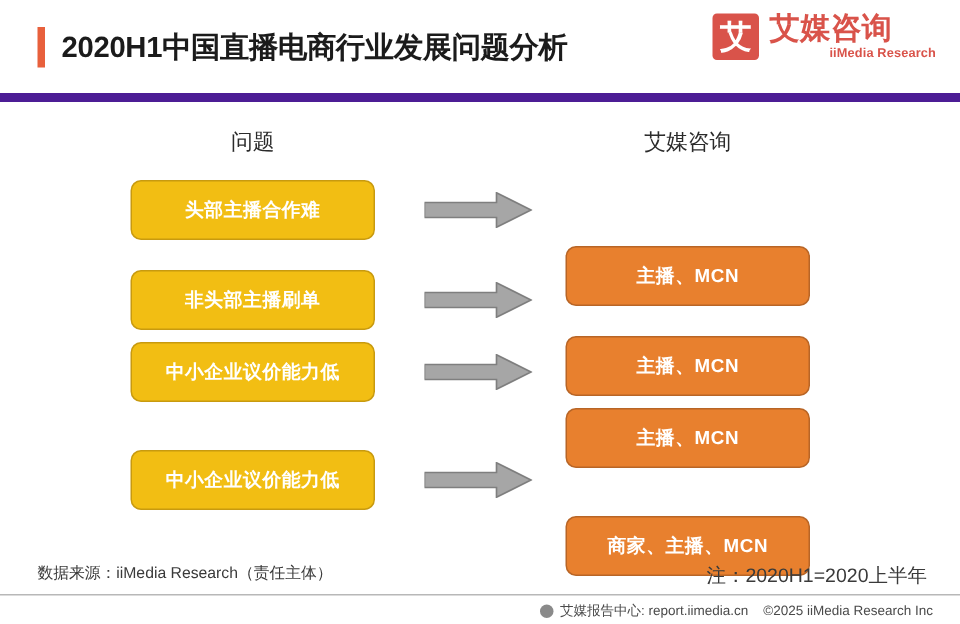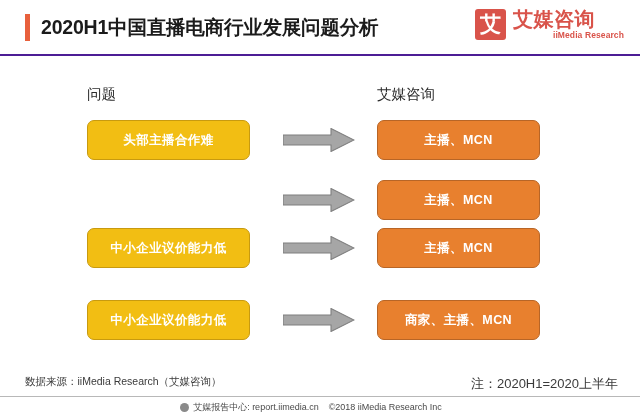--- a/index.html
+++ b/index.html
@@ -13,23 +13,23 @@
     font-family: "Liberation Sans", "DejaVu Sans", sans-serif;
     overflow: hidden;
     position: relative;
   }
 
   
   .header {
     position: absolute;
     left: 0; top: 0;
     width: 640px;
-    height: 56px;
+    height: 68px;
     box-sizing: border-box;
-    border-bottom: 2px solid #4c1d95;
+    border-bottom: 6px solid #4c1d95;
     display: flex;
     align-items: center;
   }
   .title-accent {
     width: 5px;
     height: 27px;
     background: #E8603C;
     margin-left: 25px;
     flex: 0 0 auto;
   }
@@ -81,21 +81,21 @@
     white-space: nowrap;
     padding-left: 40px;
   }
 
   
   .col-head {
     position: absolute;
     font-size: 14.5px;
     color: #2b2b2b;
     font-weight: normal;
-    text-align: left;
+    text-align: center;
     white-space: nowrap;
   }
   .col-head.left  { left: 87px;  top: 85px; width: 163px; }
   .col-head.right { left: 377px; top: 85px; width: 163px; }
 
   
   .flow { position: absolute; left: 0; top: 0; width: 639px; height: 416px; }
   .row { position: absolute; left: 0; width: 640px; height: 40px; }
   .row.r0 { top: 120px; }
   .row.r1 { top: 180px; }
@@ -120,20 +120,21 @@
   }
   .pill.problem {
     left: 87px;
     background: #F2BE13;
     border: 1.2px solid #C89A0F;
   }
   .pill.owner {
     left: 377px;
     background: #E8802E;
     border: 1.2px solid #B86526;
+    margin-top: 44px;
   }
 
   .arrow {
     position: absolute;
     left: 283px;
     top: 8px;
     width: 72px;
     height: 24px;
   }
 </style>
@@ -159,20 +160,21 @@
 
   <div class="row r0">
     <div class="pill problem">头部主播合作难</div>
     <svg class="arrow" viewBox="0 0 72 24">
       <polygon points="0,7 48,7 48,0.5 71,12 48,23.5 48,17 0,17" fill="#A6A6A6" stroke="#7F7F7F" stroke-width="1.1"></polygon>
     </svg>
     <div class="pill owner">主播、MCN</div>
   </div>
 
   <div class="row r1">
+    <div class="pill problem">非头部主播刷单</div>
     <svg class="arrow" viewBox="0 0 72 24">
       <polygon points="0,7 48,7 48,0.5 71,12 48,23.5 48,17 0,17" fill="#A6A6A6" stroke="#7F7F7F" stroke-width="1.1"></polygon>
     </svg>
     <div class="pill owner">主播、MCN</div>
   </div>
 
   <div class="row r2">
     <div class="pill problem">中小企业议价能力低</div>
     <svg class="arrow" viewBox="0 0 72 24">
       <polygon points="0,7 48,7 48,0.5 71,12 48,23.5 48,17 0,17" fill="#A6A6A6" stroke="#7F7F7F" stroke-width="1.1"></polygon>
@@ -184,22 +186,22 @@
     <div class="pill problem">中小企业议价能力低</div>
     <svg class="arrow" viewBox="0 0 72 24">
       <polygon points="0,7 48,7 48,0.5 71,12 48,23.5 48,17 0,17" fill="#A6A6A6" stroke="#7F7F7F" stroke-width="1.1"></polygon>
     </svg>
     <div class="pill owner">商家、主播、MCN</div>
   </div>
 
 </div>
 
 <div style="position:absolute; left:0; top:375px; width:640px; height:20px;">
-  <div style="position:absolute; left:25px; top:0; font-size:10.5px; color:#3a3a3a; white-space:nowrap;">数据来源：iiMedia Research（艾媒咨询）</div>
+  <div style="position:absolute; left:25px; top:0; font-size:10.5px; color:#3a3a3a; white-space:nowrap;">数据来源：iiMedia Research（责任主体）</div>
   <div style="position:absolute; right:22px; top:0; font-size:13px; color:#3a3a3a; white-space:nowrap;">注：2020H1=2020上半年</div>
 </div>
 
 <div style="position:absolute; left:0; top:396px; width:640px; height:20px; border-top:1px solid #b8b8b8;
-            display:flex; align-items:center; justify-content:center;">
+            display:flex; align-items:center; justify-content:flex-end;">
   <span style="display:inline-block; width:9px; height:9px; border-radius:50%; background:#8a8a8a; margin-right:4px;"></span>
   <span style="font-size:9px; color:#4a4a4a; white-space:nowrap; margin-right:10px;">艾媒报告中心: report.iimedia.cn</span>
-  <span style="font-size:9px; color:#4a4a4a; white-space:nowrap; margin-right:18px;">©2018  iiMedia Research Inc</span>
+  <span style="font-size:9px; color:#4a4a4a; white-space:nowrap; margin-right:18px;">©2025  iiMedia Research Inc</span>
 </div>
 
 </body></html>

